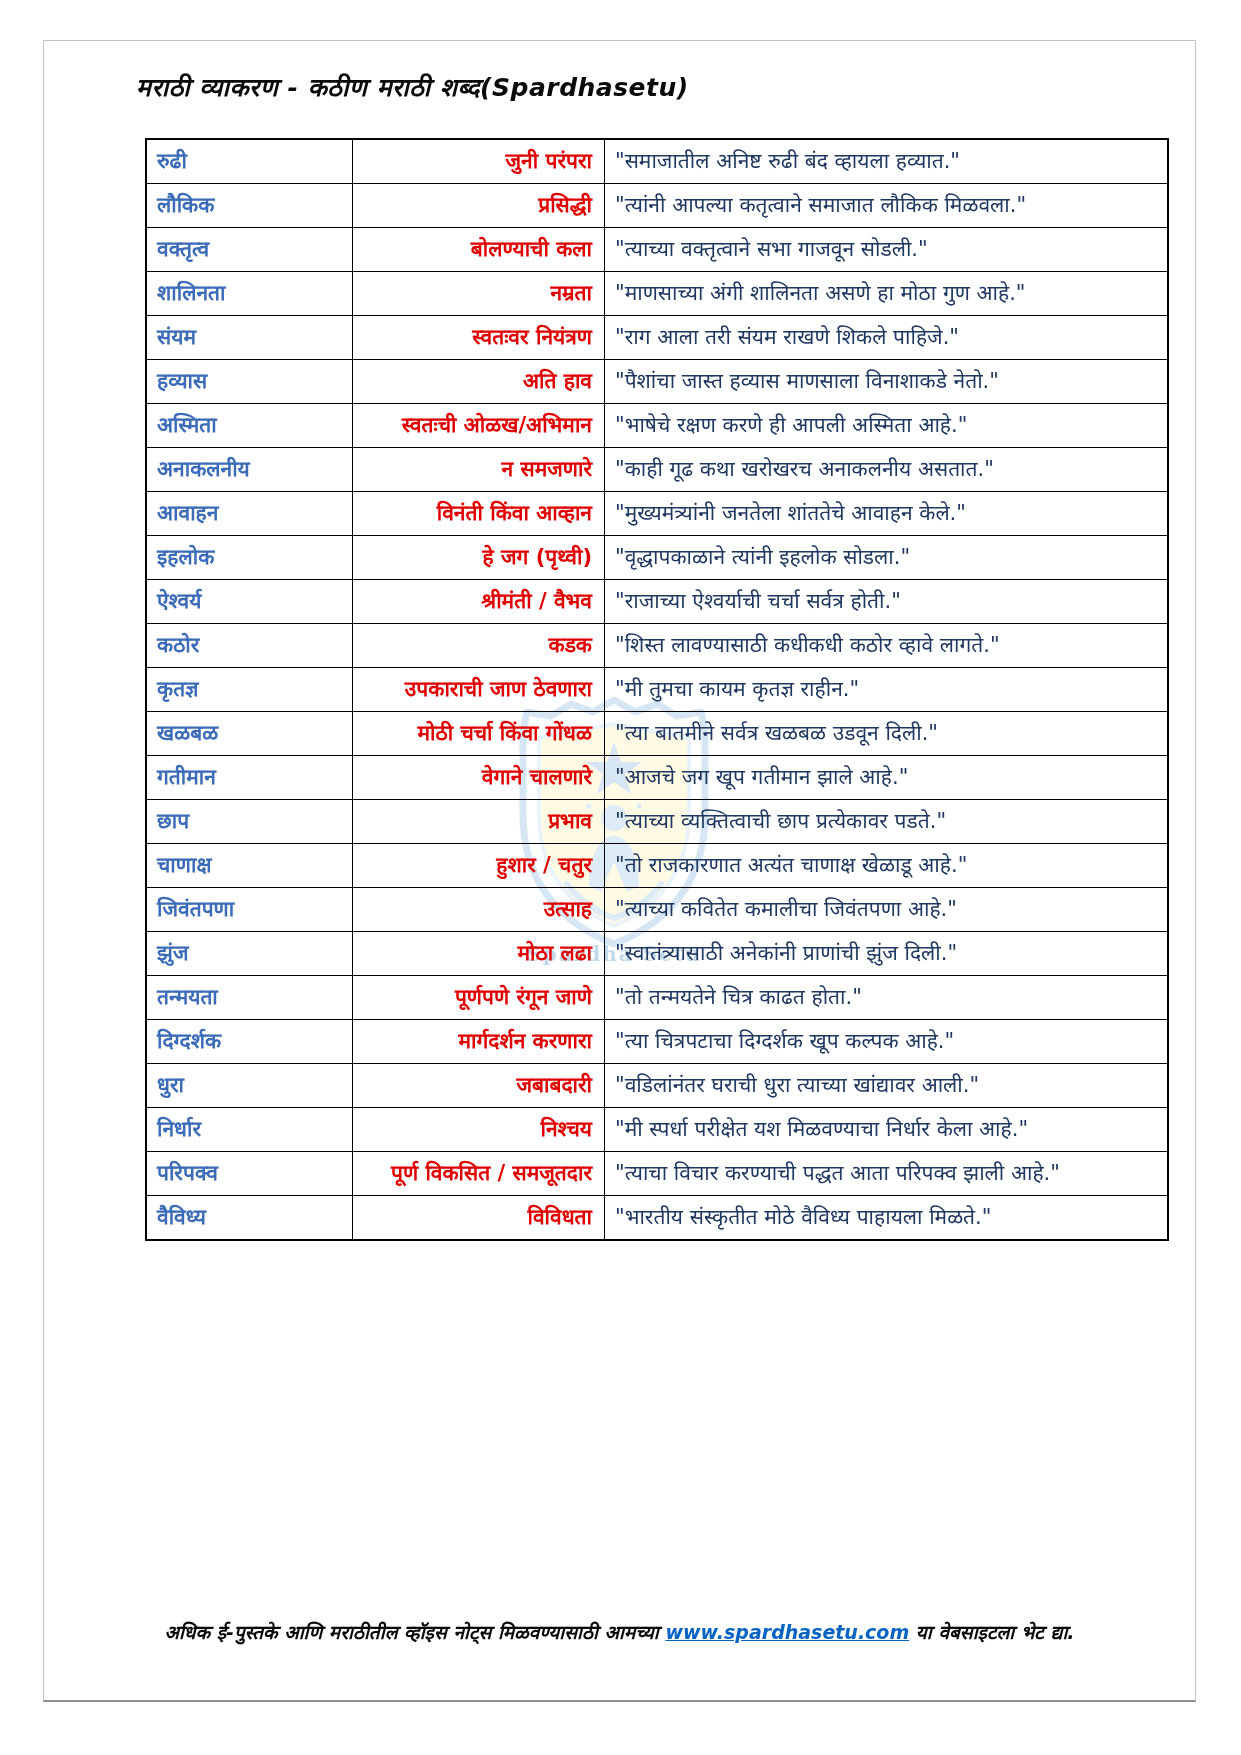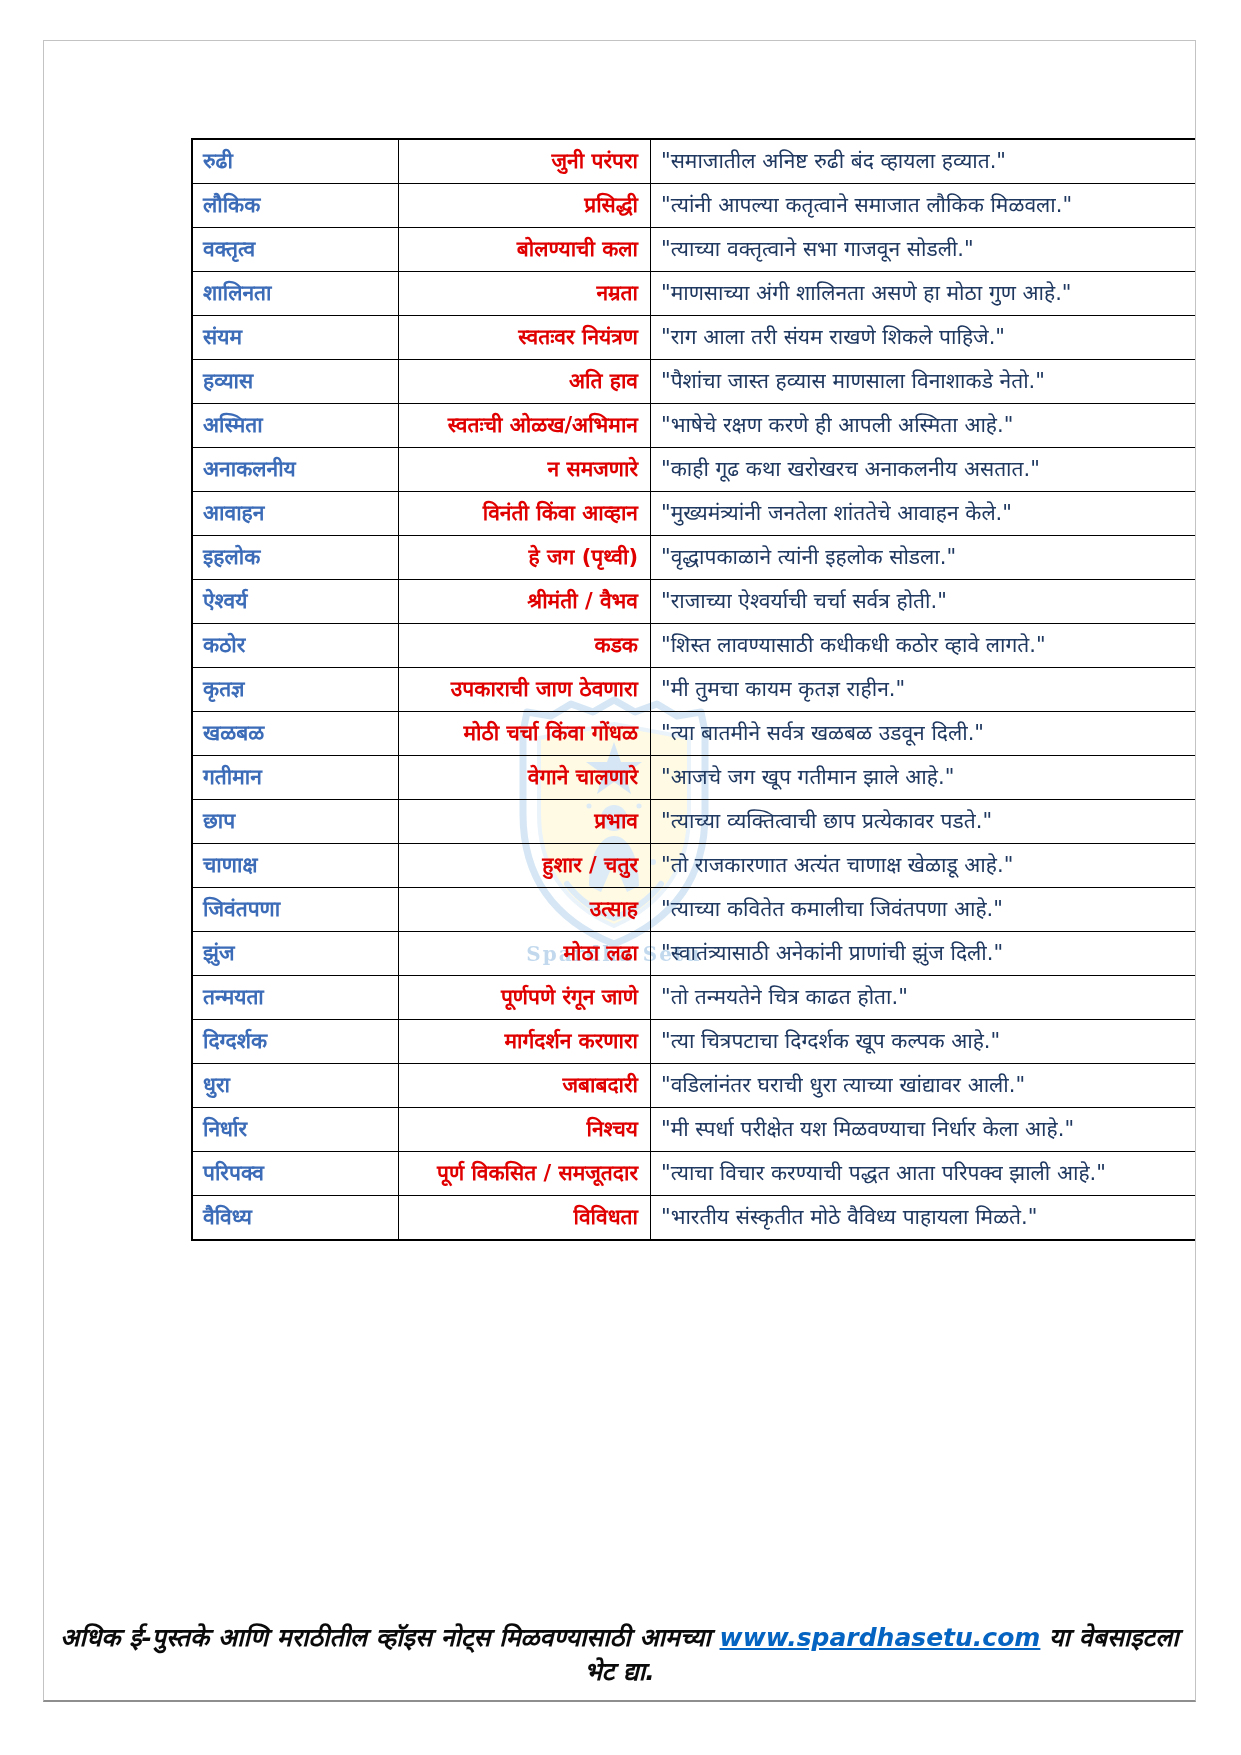--- a/index.html
+++ b/index.html
@@ -27,46 +27,48 @@
   .watermark-text{
     margin-top:-6px;font-size:20px;font-weight:bold;color:#aecdе8;
     color:#aecde8;letter-spacing:2px;opacity:0.75;
     font-family:"DejaVu Serif",serif;
   }
   
   table.vocab{
     position:absolute;left:101px;top:97px;width:952px;
     border-collapse:collapse;z-index:2;background:transparent;
     table-layout:fixed;
-    margin-left:46px;
   }
   table.vocab{border:2px solid #000;}
   table.vocab td{
     border:1px solid #000;vertical-align:top;
     padding:4px 12px 5px 10px;font-size:21px;line-height:34px;
     background:transparent;word-wrap:break-word;
   }
   td.word{width:183px;color:#3c6cb8;font-weight:bold;}
   td.meaning{width:229px;color:#e00000;font-weight:bold;text-align:right;}
   td.example{width:540px;color:#1f3860;}
   
   .footer{
     position:absolute;left:0;top:1578px;width:100%;text-align:center;
-    font-size:25px;font-weight:bold;font-style:italic;color:#0a0a0a;
+    font-size:19px;font-weight:bold;font-style:italic;color:#0a0a0a;
   }
   .footer a{
     color:#0563c1;text-decoration:underline;font-weight:bold;font-style:italic;
     cursor:pointer;
   }
 </style>
 </head>
 <body>
 
 <div class="page">
 
+  <div class="doc-title">
+    <span>मराठी व्याकरण - कठीण मराठी शब्द</span><span class="latin">(Spardhasetu)</span>
+  </div>
 
   <div class="watermark">
     <svg width="250" height="262" viewBox="0 0 250 262">
 
       <path d="M125 14 L146 26 L168 18 L188 30 L212 26 L216 46 V128
                C216 196 180 236 125 258
                C70 236 34 196 34 128
                V46 L38 26 L62 30 L82 18 L104 26 Z" fill="none" stroke="#b5d3ec" stroke-width="7" stroke-linejoin="round"></path>
 
       <path d="M125 38 L200 52 V128 C200 186 170 220 125 240

